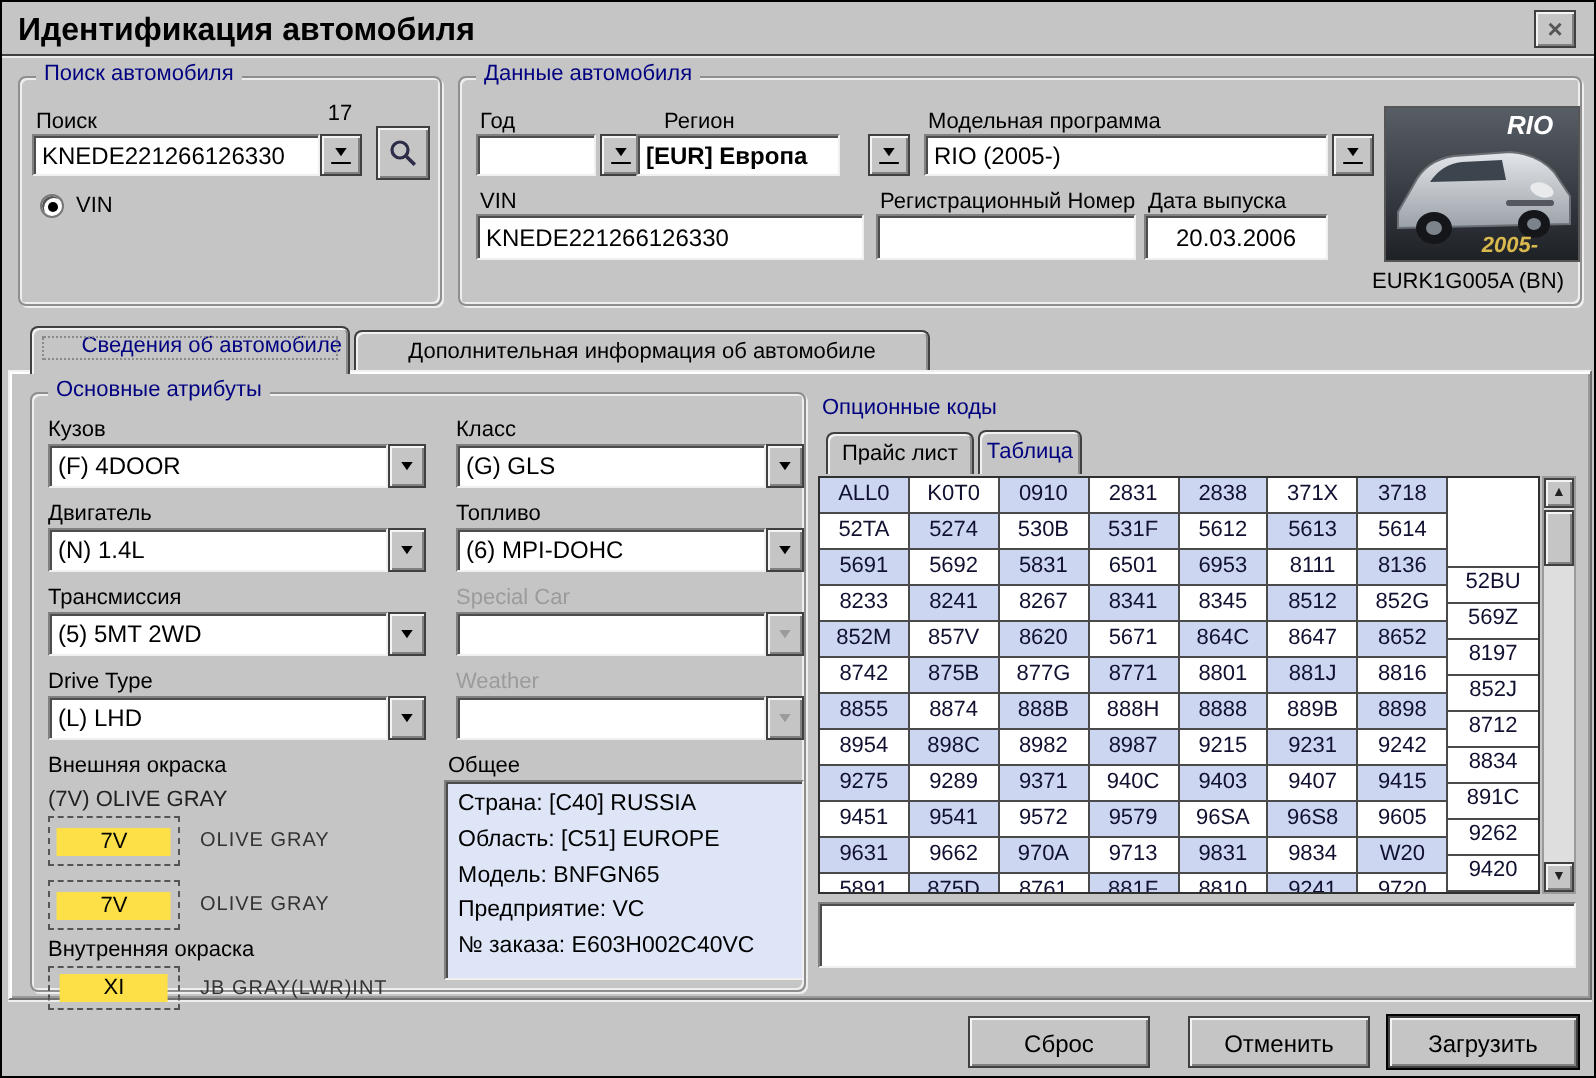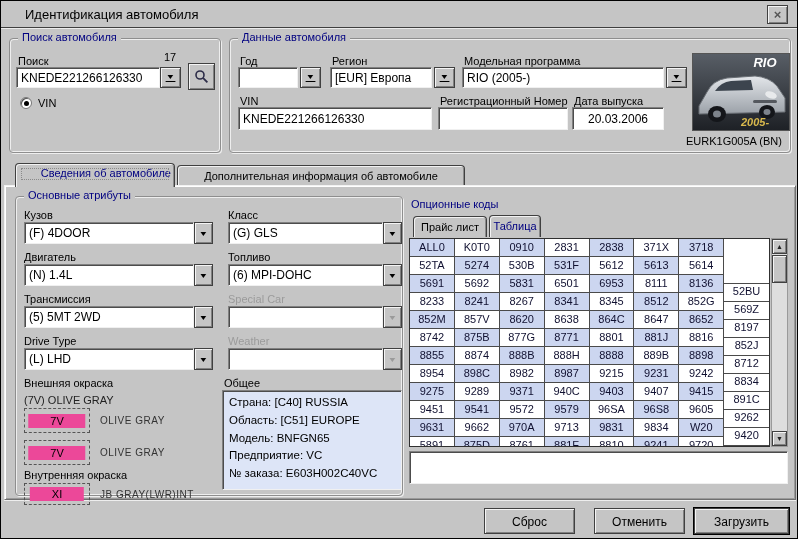--- a/index.html
+++ b/index.html
@@ -29,21 +29,21 @@
   .grouplabel {
     position:absolute; top:-8px; left:8px; background:#c5c5c5; padding:0 4px;
     color:#000080; white-space:nowrap;
   }
 
   
   .titlebar {
     position:absolute; left:0; top:0; right:0; height:27px; background:#c5c5c5;
     border-bottom:1px solid #404040; box-shadow:0 1px 0 #ececec;
   }
-  .title-text { position:absolute; left:24px; top:6px; font-size:13px; font-weight:normal; }
+  .title-text { position:absolute; left:8px; top:6px; font-size:16px; font-weight:bold; }
   .close-btn {
     position:absolute; right:9px; top:4px; width:21px; height:19px;
     display:flex; align-items:center; justify-content:center;
     color:#555; font-size:13px; font-weight:bold; cursor:default;
   }
 
   
   .field { position:absolute; padding:3px 4px 0 4px; font-size:12px; white-space:nowrap; overflow:hidden; }
   input.field { font-family:"Liberation Sans",sans-serif; font-size:12px; padding:0 4px; outline:none; }
   .lbl { position:absolute; white-space:nowrap; }
@@ -79,21 +79,21 @@
     position:absolute; left:3px; top:184px; width:792px; height:315px;
     border:1px solid; border-color:#f2f2f2 #6f6f6f #6f6f6f #f2f2f2;
     box-shadow: inset 1px 1px 0 #fff, inset -1px -1px 0 #9a9a9a, 0 1px 0 #eee;
     background:#c5c5c5; z-index:1;
   }
 
   
   .swatch { position:absolute; width:66px; height:25px; border:1px dashed #555; }
   .swatch .chip {
     position:absolute; left:50%; top:50%; transform:translate(-50%,-50%);
-    background:#ec4899; padding:1px 22px; font-size:11px;
+    background:#fde047; padding:1px 22px; font-size:11px;
   }
   .swatch-name { position:absolute; font-size:10px; color:#333; letter-spacing:0.5px; }
 
   
   .general-box {
     position:absolute; background:#dde5f7; padding:3px 6px; line-height:1.55; font-size:11.5px;
     border:1px solid; border-color:#808080 #f0f0f0 #f0f0f0 #808080;
     box-shadow: inset 1px 1px 0 #4c4c4c;
   }
 
@@ -162,21 +162,21 @@
   <div class="groupbox" style="left:228px;top:37px;width:562px;height:115px;">
     <span class="grouplabel">Данные автомобиля</span>
 
     <span class="lbl" style="left:10px;top:16px;">Год</span>
     <input class="field sunken" style="left: 8px; top: 28px; width: 60px; height: 21px;" value="">
     <div class="ddbtn raised" style="left:70px;top:28px;width:21px;height:21px;">
       <span class="arr-ul">▼</span>
     </div>
 
     <span class="lbl" style="left:102px;top:16px;">Регион</span>
-    <input class="field sunken" style="left: 100px; top: 28px; width: 102px; height: 21px;" value="[EUR] Европа">
+    <input class="field sunken" style="left: 88px; top: 28px; width: 102px; height: 21px; font-weight: bold;" value="[EUR] Европа">
     <div class="ddbtn raised" style="left:204px;top:28px;width:21px;height:21px;">
       <span class="arr-ul">▼</span>
     </div>
 
     <span class="lbl" style="left:234px;top:16px;">Модельная программа</span>
     <input class="field sunken" style="left: 232px; top: 28px; width: 202px; height: 21px;" value="RIO (2005-)">
     <div class="ddbtn raised" style="left:436px;top:28px;width:21px;height:21px;">
       <span class="arr-ul">▼</span>
     </div>
 
@@ -344,21 +344,21 @@
       <div class="ocell blue">8241</div>
       <div class="ocell">8267</div>
       <div class="ocell blue">8341</div>
       <div class="ocell">8345</div>
       <div class="ocell blue">8512</div>
       <div class="ocell">852G</div>
       <div class="ocell blue">852J</div>
       <div class="ocell blue">852M</div>
       <div class="ocell">857V</div>
       <div class="ocell blue">8620</div>
-      <div class="ocell">8638</div>
+      <div class="ocell">5671</div>
       <div class="ocell blue">864C</div>
       <div class="ocell">8647</div>
       <div class="ocell blue">8652</div>
       <div class="ocell">8712</div>
       <div class="ocell">8742</div>
       <div class="ocell blue">875B</div>
       <div class="ocell">877G</div>
       <div class="ocell blue">8771</div>
       <div class="ocell">8801</div>
       <div class="ocell blue">881J</div>

